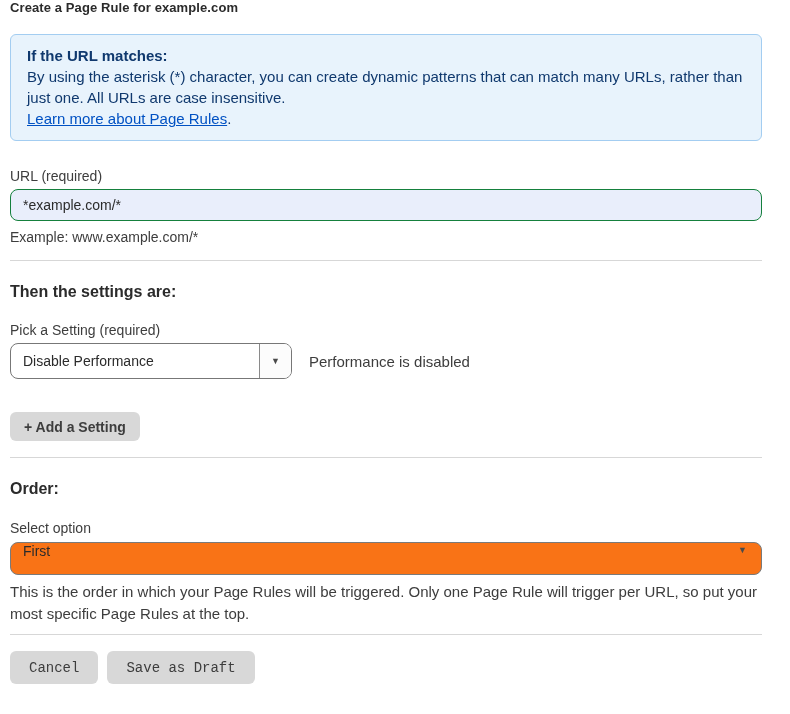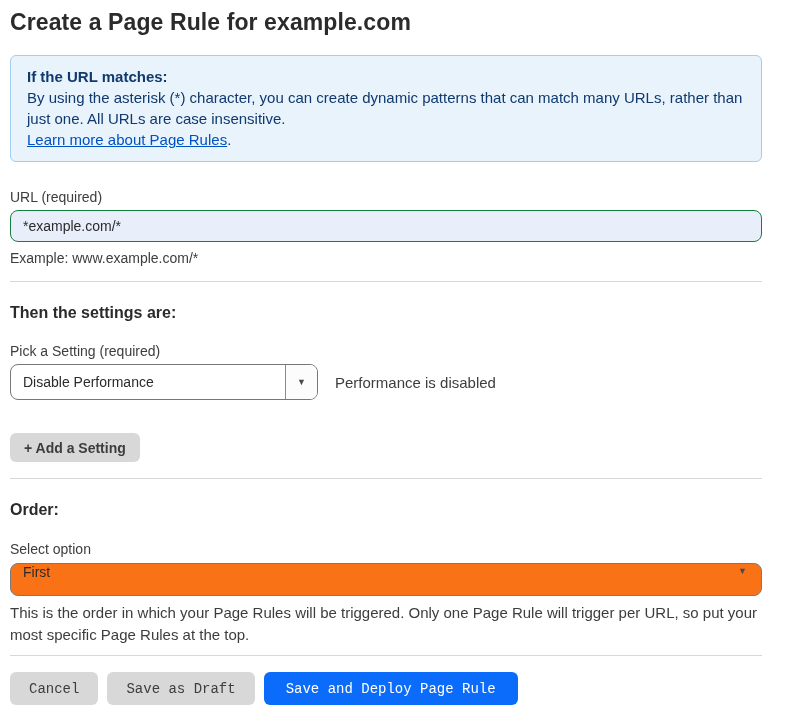--- a/index.html
+++ b/index.html
@@ -6,22 +6,22 @@
   html, body {
     width: 790px; height: 714px;
     background: #ffffff;
     font-family: "Liberation Sans", "DejaVu Sans", sans-serif;
     color: #3d3d3d;
     overflow: hidden;
   }
   .wrap { width: 752px; margin-left: 10px; }
 
   h1.page-title {
-    padding-top: 9px;
-    font-size: 23px;
+    padding-top: 0;
+    font-size: 13px;
     font-weight: 700;
     color: #2b2b2b;
     letter-spacing: .1px;
   }
 
   .info-box {
     margin-top: 19px;
     background: #e8f3fc;
     border: 1px solid #a3cdf1;
     border-radius: 6px;
@@ -71,21 +71,21 @@
   }
 
   .pick-label { margin-top: 19px; font-size: 14px; line-height: 18px; }
 
   .setting-row {
     margin-top: 4px;
     display: flex;
     align-items: center;
   }
   .select-group {
-    width: 308px;
+    width: 282px;
     height: 36px;
     border: 1px solid #777777;
     border-radius: 8px;
     background: #ffffff;
     display: flex;
     align-items: stretch;
     overflow: hidden;
     cursor: pointer;
   }
   .select-group .select-value {
@@ -212,16 +212,15 @@
     <span class="caret-glyph">▼</span>
   </div>
 
   <div class="order-help">This is the order in which your Page Rules will be triggered. Only one Page Rule will trigger per URL, so put your most specific Page Rules at the top.</div>
 
   <hr class="divider footer-divider">
 
   <div class="footer-actions">
     <button class="btn btn-gray">Cancel</button>
     <button class="btn btn-gray">Save as Draft</button>
-    <button class="btn btn-primary">Save and Deploy Page Rule</button>
   </div>
 
 </div>
 
 </body></html>

